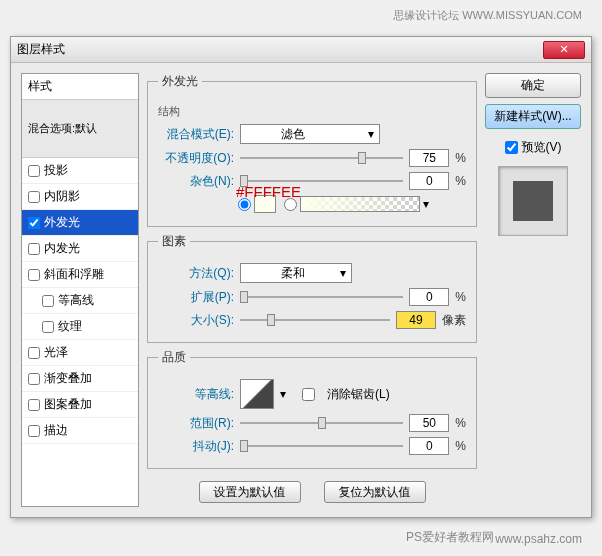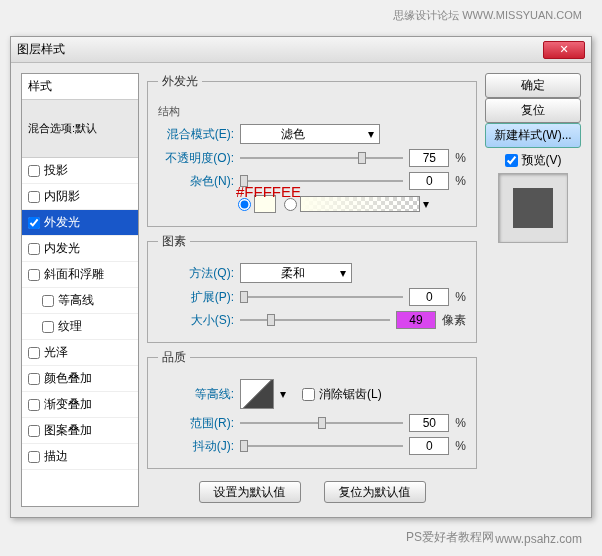--- a/index.html
+++ b/index.html
@@ -24,31 +24,31 @@
 .sub-label { color: #555; margin: 6px 0 4px 0; font-size: 11px; }
 .row { display: flex; align-items: center; margin: 5px 0; gap: 6px; }
 .row-label { width: 76px; text-align: right; color: #0369a1; }
 .combo { display: flex; align-items: center; border: 1px solid #888; background: #fff; height: 20px; padding-left: 34px; }
 .combo-text { padding: 0 6px; min-width: 60px; }
 .combo-arrow { width: 16px; background: transparent; display: flex; align-items: center; justify-content: center; }
 .slider { flex: 1; height: 16px; position: relative; }
 .slider-track { position: absolute; top: 7px; left: 0; right: 0; height: 2px; background: #aaa; }
 .slider-thumb { position: absolute; top: 2px; width: 8px; height: 12px; background: #ddd; border: 1px solid #888; }
 .num-input { width: 40px; height: 18px; border: 1px solid #888; background: #fff; text-align: center; padding: 1px; }
-.num-input.hl { background: #d946ef; }
+.num-input.hl { background: #fde047; }
 .radio-row { display: flex; align-items: center; gap: 8px; }
 .radio-row label { display: flex; align-items: center; gap: 3px; }
 .color-swatch { width: 22px; height: 18px; border: 1px solid #888; }
 .gradient-swatch { width: 120px; height: 16px; border: 1px solid #888; background: repeating-conic-gradient(#ccc 0 25%, #fff 0 50%) 0 0/8px 8px; position: relative; }
 .gradient-swatch::before { content:''; position:absolute; inset:0; background: linear-gradient(90deg, #FFFFEE, rgba(255,255,238,0)); }
 .hex-label { color: #c00; font-size: 15px; position: absolute; }
 .contour-swatch { width: 34px; height: 30px; border: 1px solid #888; background: linear-gradient(135deg, #fff 49%, #888 50%, #888 51%, #444 52%); }
 .btn-row { display: flex; gap: 23px; justify-content: center; margin-top: 6px; }
 .btn { padding: 2px 14px; border: 1px solid #888; background: linear-gradient(#fff,#ddd); border-radius: 3px; cursor: pointer; height: 22px; display: flex; align-items: center; }
-.right-panel { width: 96px; display: flex; flex-direction: column; align-items: stretch; }
+.right-panel { width: 96px; display: flex; flex-direction: column; gap: 6px; align-items: stretch; }
 .right-btn { padding: 3px 0; border: 1px solid #888; background: linear-gradient(#fff,#ddd); border-radius: 3px; text-align: center; cursor: pointer; }
 .right-btn.blue { background: linear-gradient(#cde6ff,#a8d0f8); border-color: #5a9; }
 .preview-check { display: flex; align-items: center; gap: 4px; justify-content: center; margin: 4px 0; }
 .preview-box { width: 70px; height: 70px; background: #e0e0e0; border: 1px solid #aaa; box-shadow: inset 1px 1px 3px rgba(0,0,0,0.3); align-self: center; display: flex; align-items: center; justify-content: center; }
 .preview-inner { width: 40px; height: 40px; background: #555; }
 .unit { color: #333; }
 </style>
 </head>
 <body>
 
@@ -88,24 +88,20 @@
             <input type="checkbox" style="">
             <span>等高线</span>
           </div>
           <div class="style-item indent">
             <input type="checkbox" style="">
             <span>纹理</span>
           </div>
           <div class="style-item">
             <input type="checkbox" style="">
             <span>光泽</span>
-          </div>
-          <div class="style-item">
-            <input type="checkbox" style="">
-            <span>颜色叠加</span>
           </div>
           <div class="style-item">
             <input type="checkbox" style="">
             <span>渐变叠加</span>
           </div>
           <div class="style-item">
             <input type="checkbox" style="">
             <span>图案叠加</span>
           </div>
           <div class="style-item">
@@ -187,21 +183,21 @@
           <span class="unit">像素</span>
         </div>
       </fieldset>
 
       <fieldset>
         <legend>品质</legend>
         <div class="row">
           <span class="row-label">等高线:</span>
           <div class="contour-swatch"></div>
           <span>▾</span>
-          <label style="margin-left:10px; display:flex; align-items:center; gap:4px;">
+          <label style="margin-left:10px; display:flex; align-items:center; gap:12px;">
             <input type="checkbox" style="">
               <span>消除锯齿(L)</span>
           </label>
         </div>
         <div class="row">
           <span class="row-label">范围(R):</span>
           <div class="slider">
               <div class="slider-track"></div>
               <div class="slider-thumb" style="left:48%;"></div>
             </div>
@@ -220,21 +216,20 @@
       </fieldset>
 
       <div class="btn-row">
         <div class="btn">设置为默认值</div>
         <div class="btn">复位为默认值</div>
       </div>
     </div>
 
     <div class="right-panel">
       <div class="right-btn">确定</div>
-      <div class="right-btn">复位</div>
       <div class="right-btn blue">新建样式(W)...</div>
       <label class="preview-check">
         <input type="checkbox" checked="" style="">
           <span>预览(V)</span>
       </label>
       <div class="preview-box">
         <div class="preview-inner"></div>
       </div>
     </div>
   </div>

